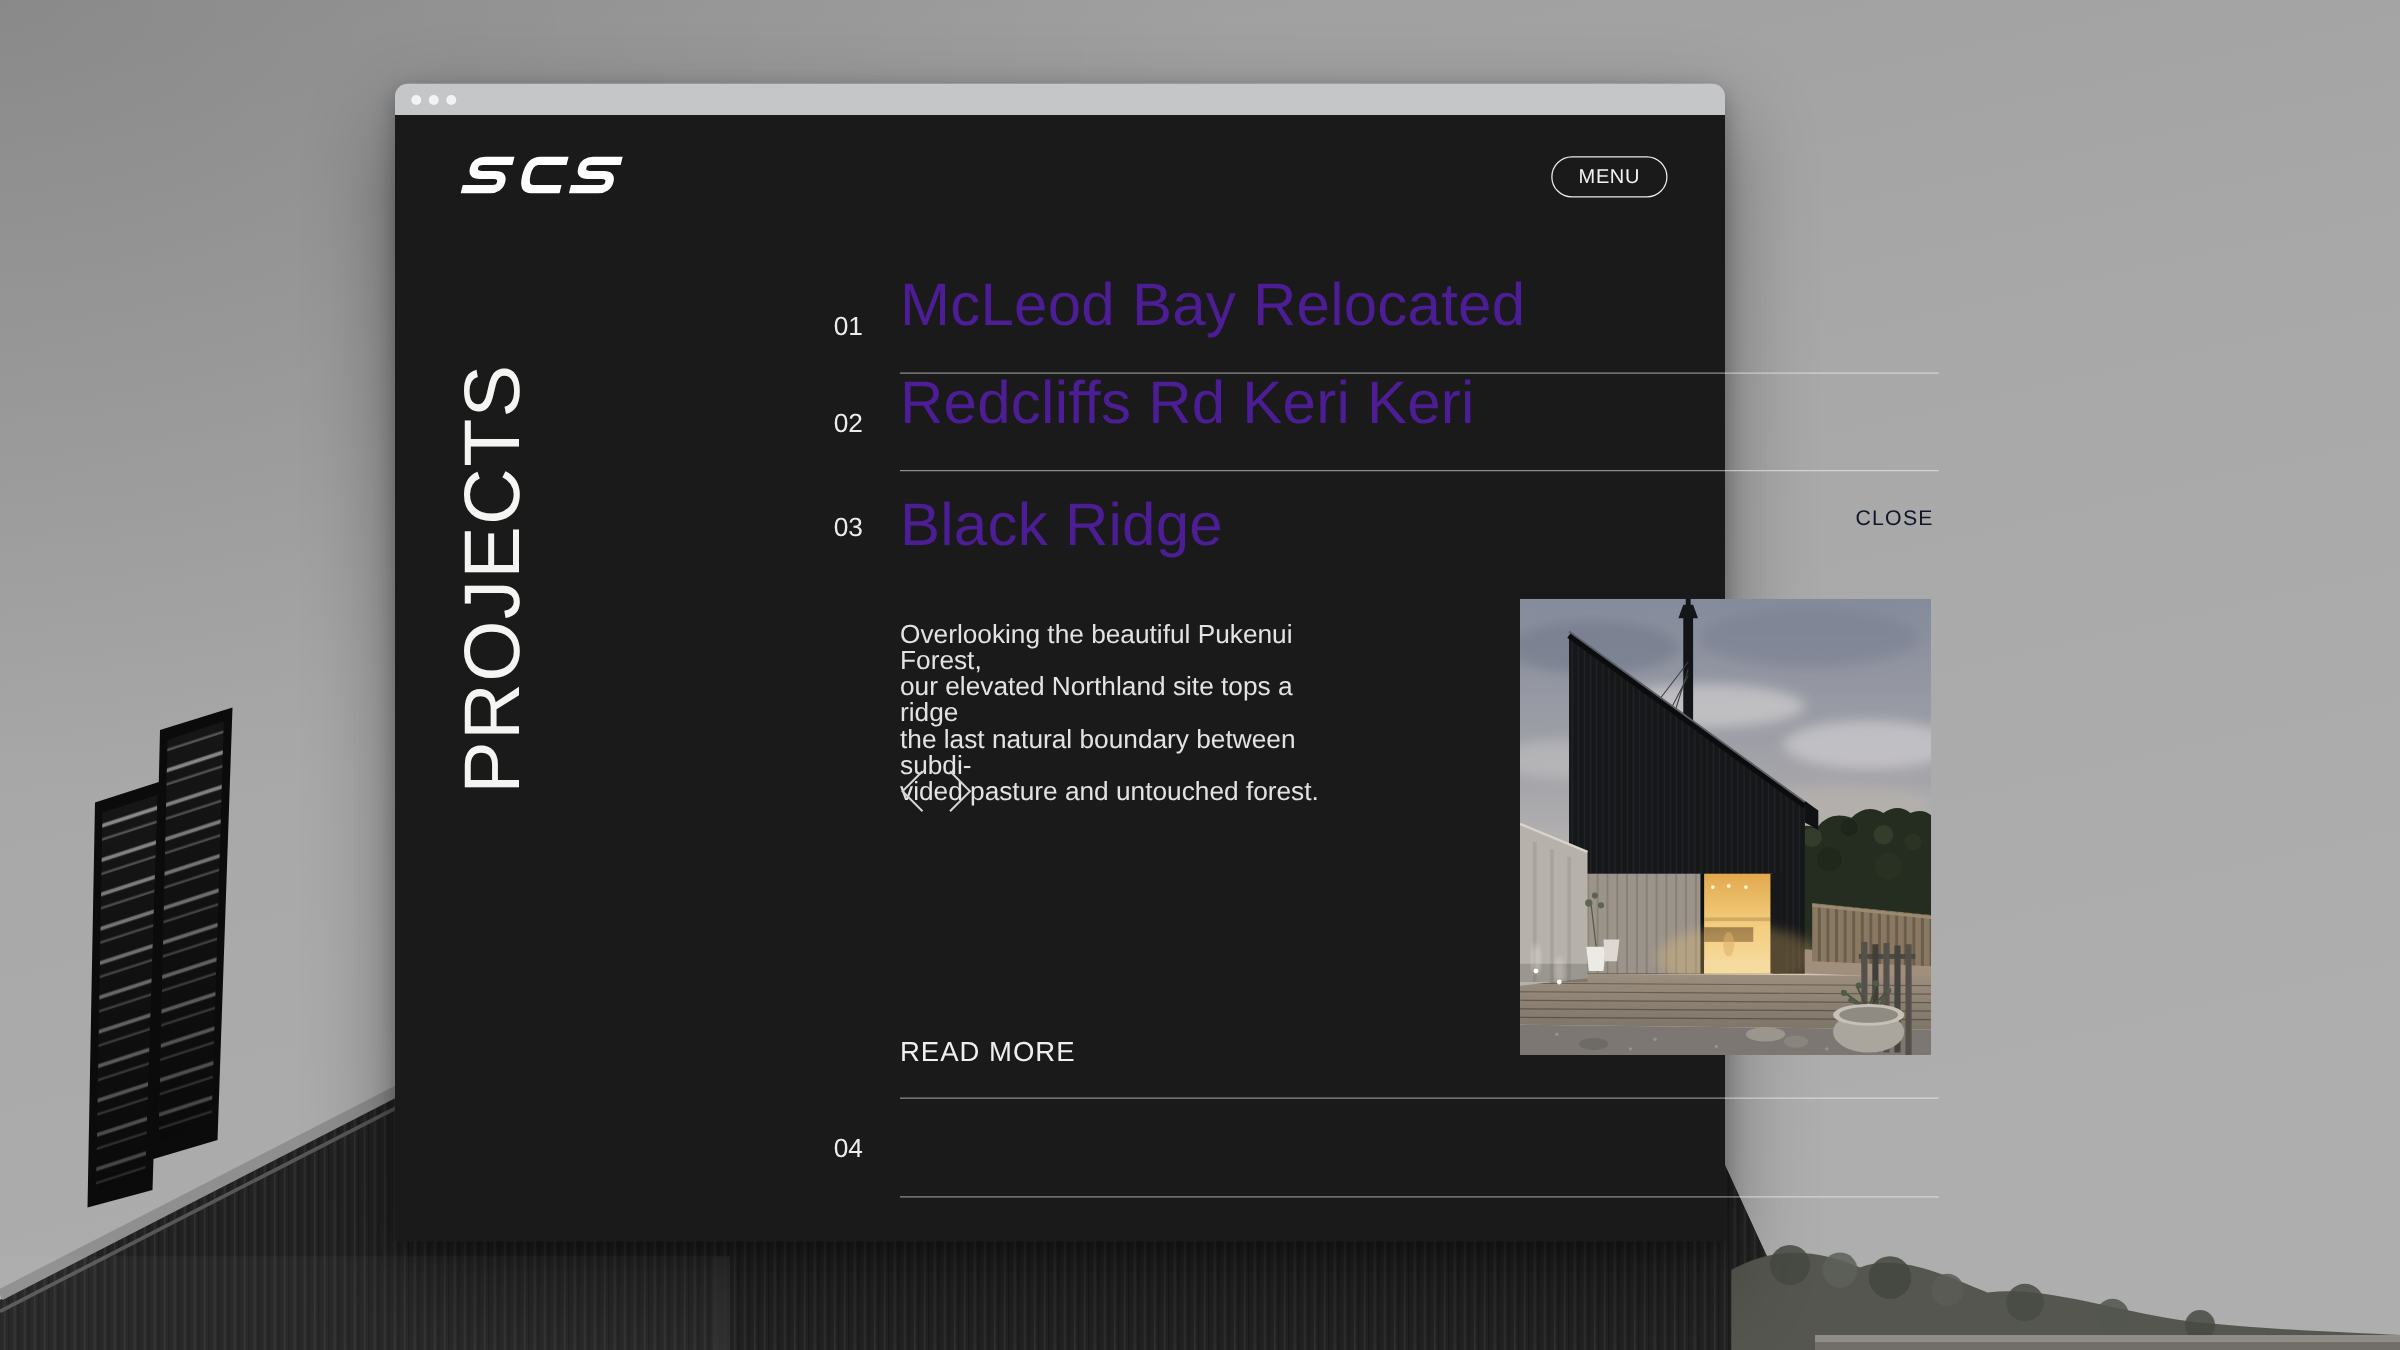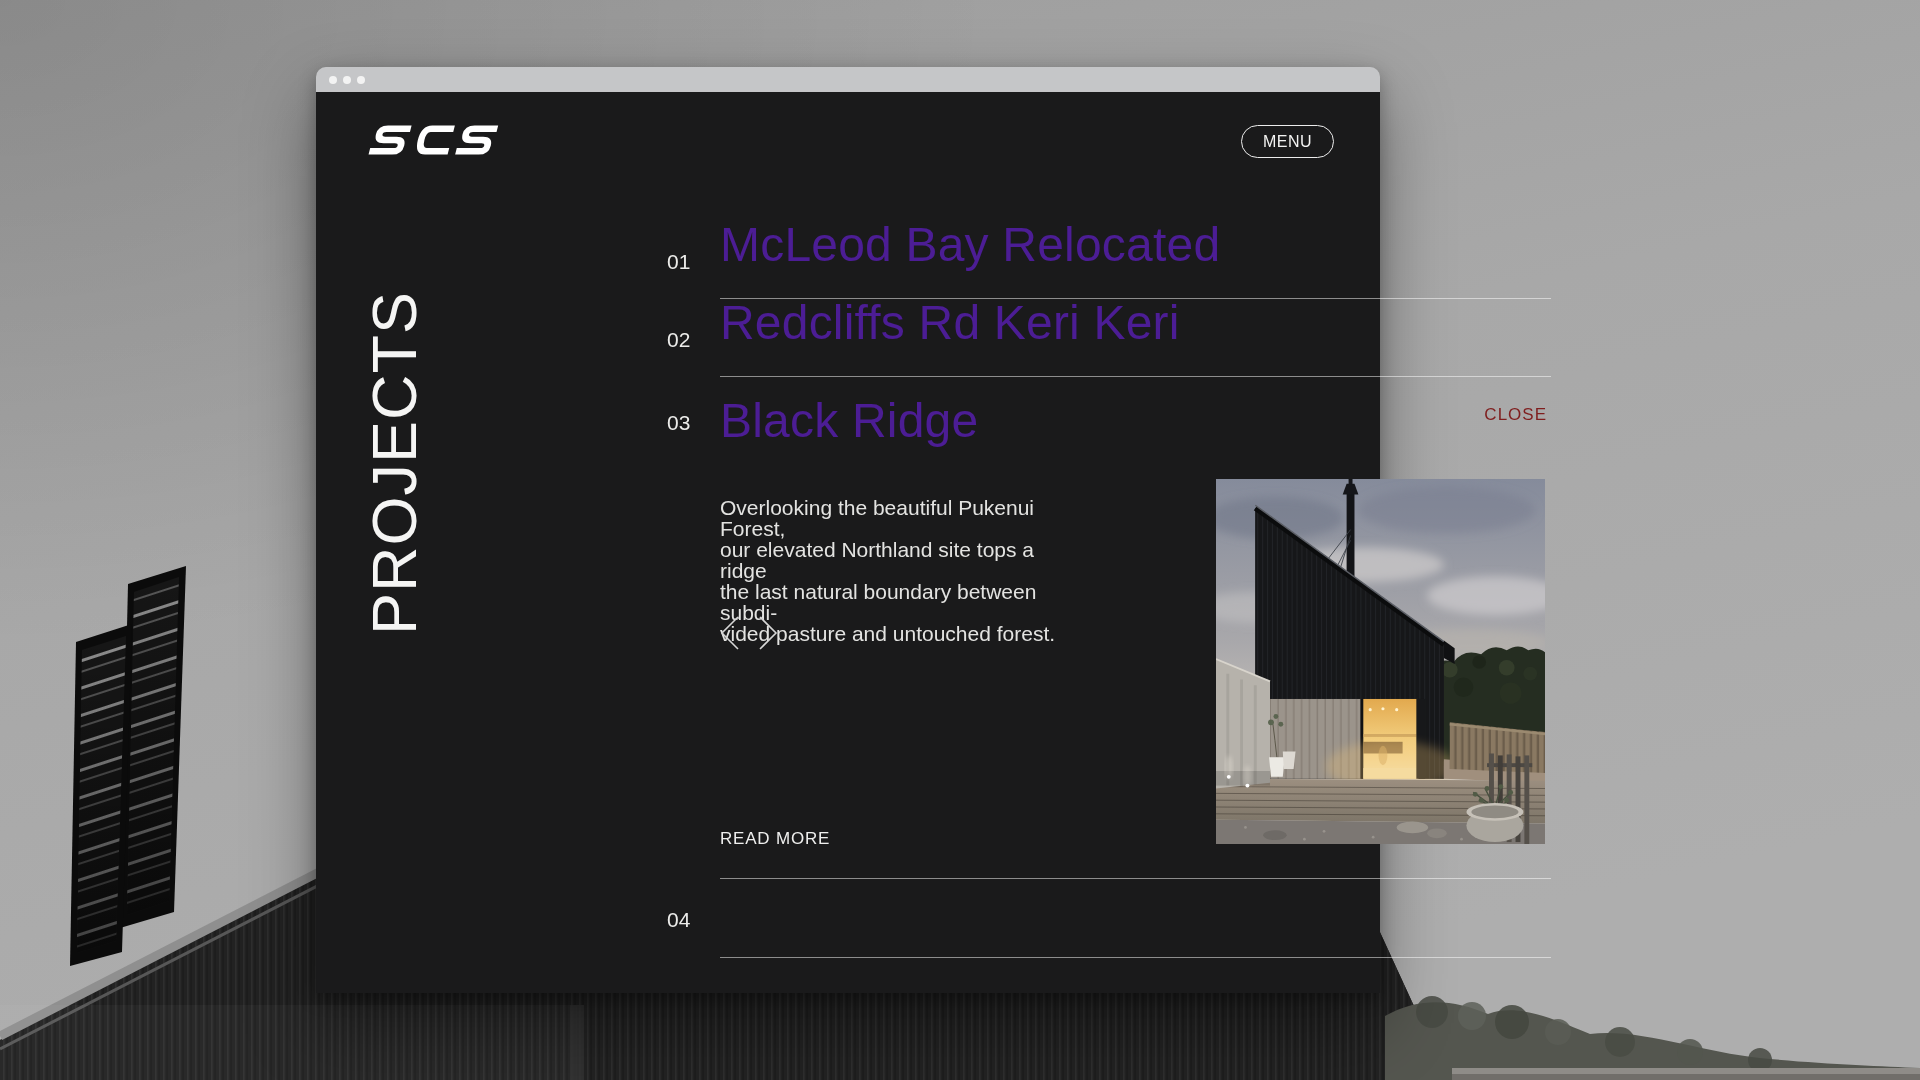--- a/index.html
+++ b/index.html
@@ -43,32 +43,32 @@
   .row.last{height:78px;}
   .num{
     position:absolute;left:-53px;top:50%;transform:translateY(-42%);
     font-size:21px;color:#ececea;
   }
   .title{font-size:48px;color:#4c1d95;letter-spacing:.2px;line-height:1;}
   .row-expanded{height:501px;}
   .exp-head{position:relative;height:88px;display:flex;align-items:center;}
   .close-btn{
     position:absolute;right:4px;top:28px;font-size:17px;letter-spacing:1px;
-    color:#7f1d1d;background:none;border:none;font-family:inherit;cursor:pointer;padding:0;
+    color:#0f172a;background:none;border:none;font-family:inherit;cursor:pointer;padding:0;
   }
   .exp-body{position:relative;height:413px;}
   .desc{
     position:absolute;left:0;top:11px;width:345px;
     font-size:21px;line-height:21px;color:#e3e3e1;white-space:pre-line;
   }
   .arrows{position:absolute;left:-2px;top:150px;display:flex;gap:14px;}
   .arrow-btn{background:none;border:none;padding:0;cursor:pointer;line-height:0;}
   .photo-frame{position:absolute;left:496px;top:14px;width:329px;height:365px;overflow:hidden;}
   .read-more{
-    position:absolute;left:0;top:364px;font-size:17px;letter-spacing:.8px;
+    position:absolute;left:0;top:364px;font-size:22px;letter-spacing:.8px;
     color:#efefee;background:none;border:none;font-family:inherit;cursor:pointer;padding:0;
   }
 </style>
 </head>
 <body>
 
 <svg class="backdrop" viewBox="0 0 1920 1080" width="1920" height="1080" preserveAspectRatio="none" aria-hidden="true">
   <defs>
     <linearGradient id="bgSky" x1="0" y1="0" x2="0.4" y2="1">
       <stop offset="0" stop-color="#9c9c9c"></stop>

